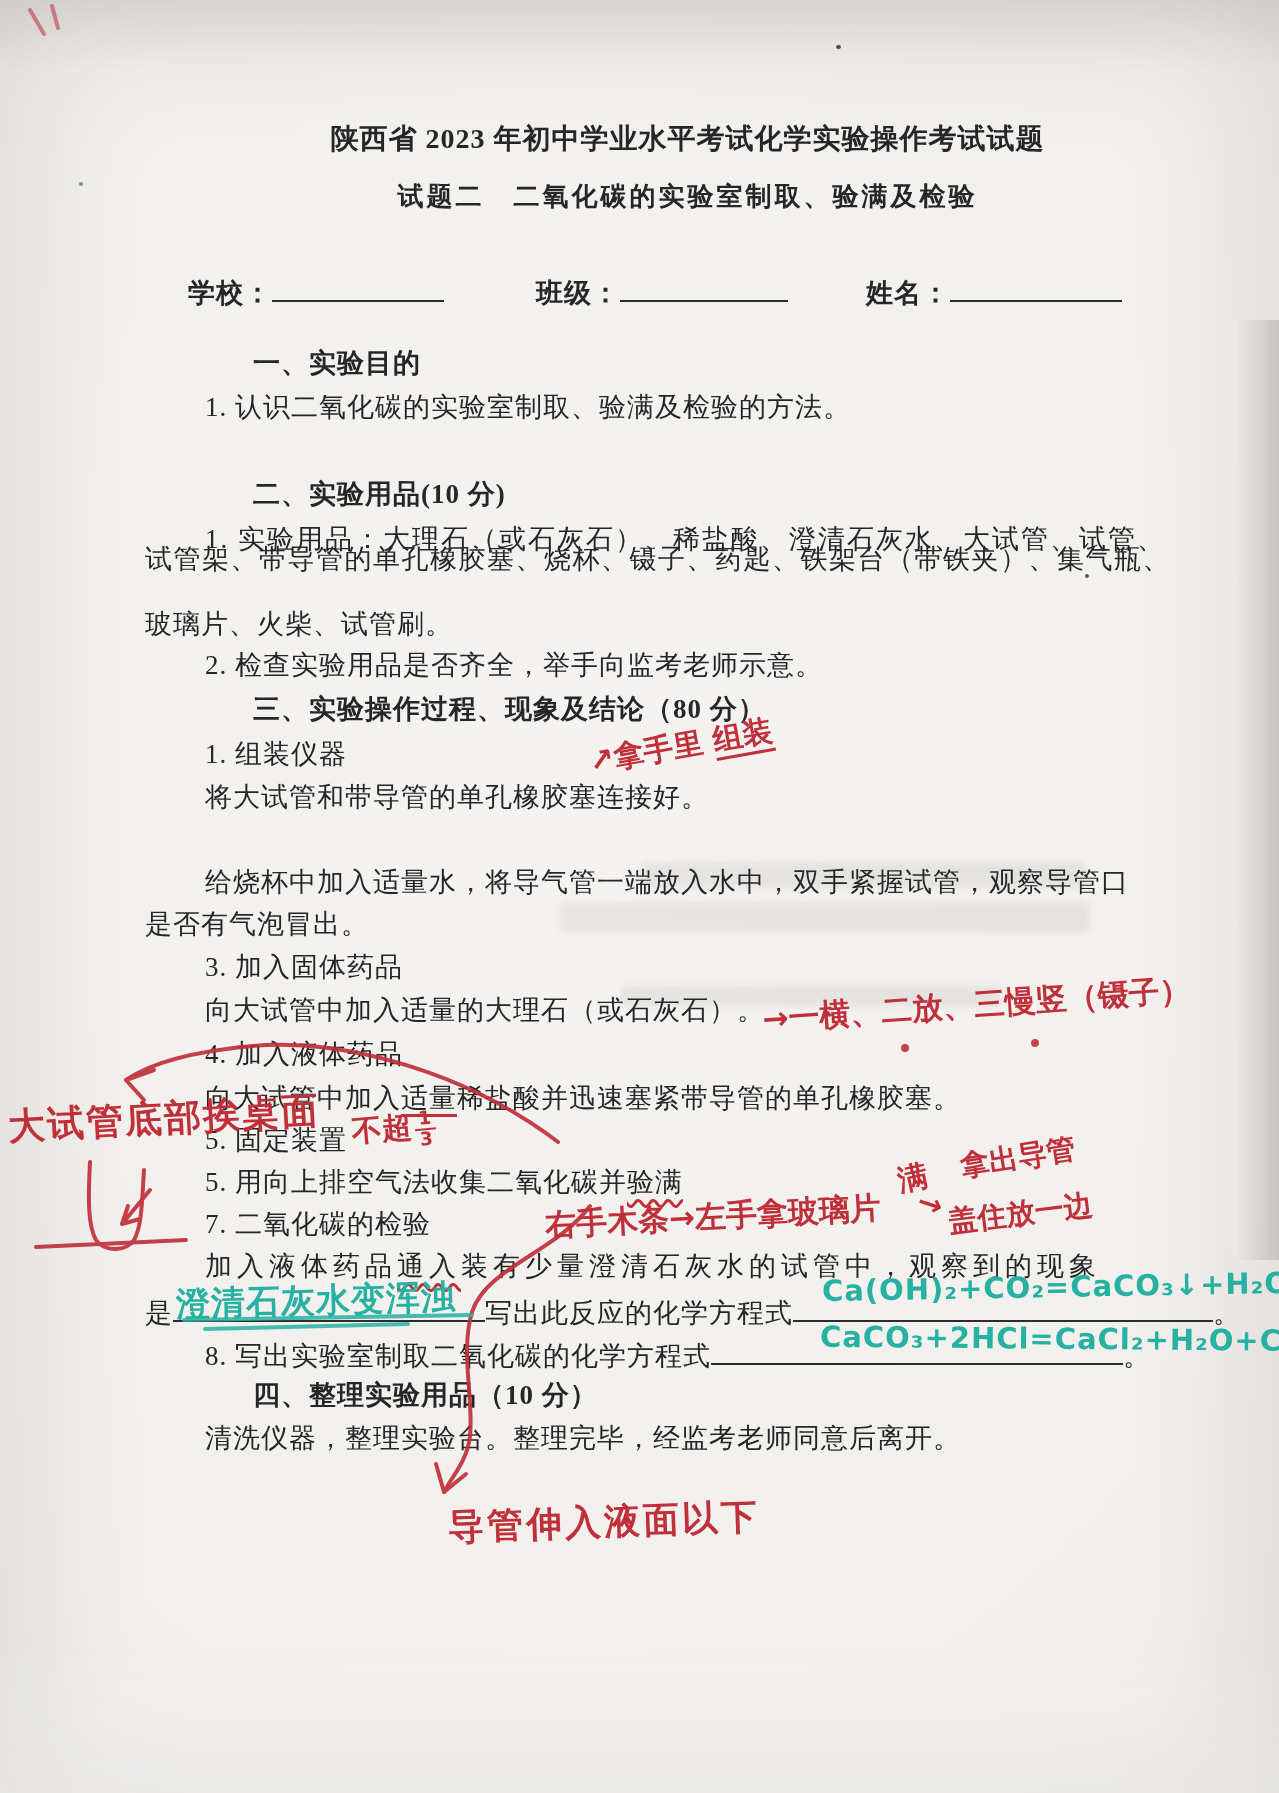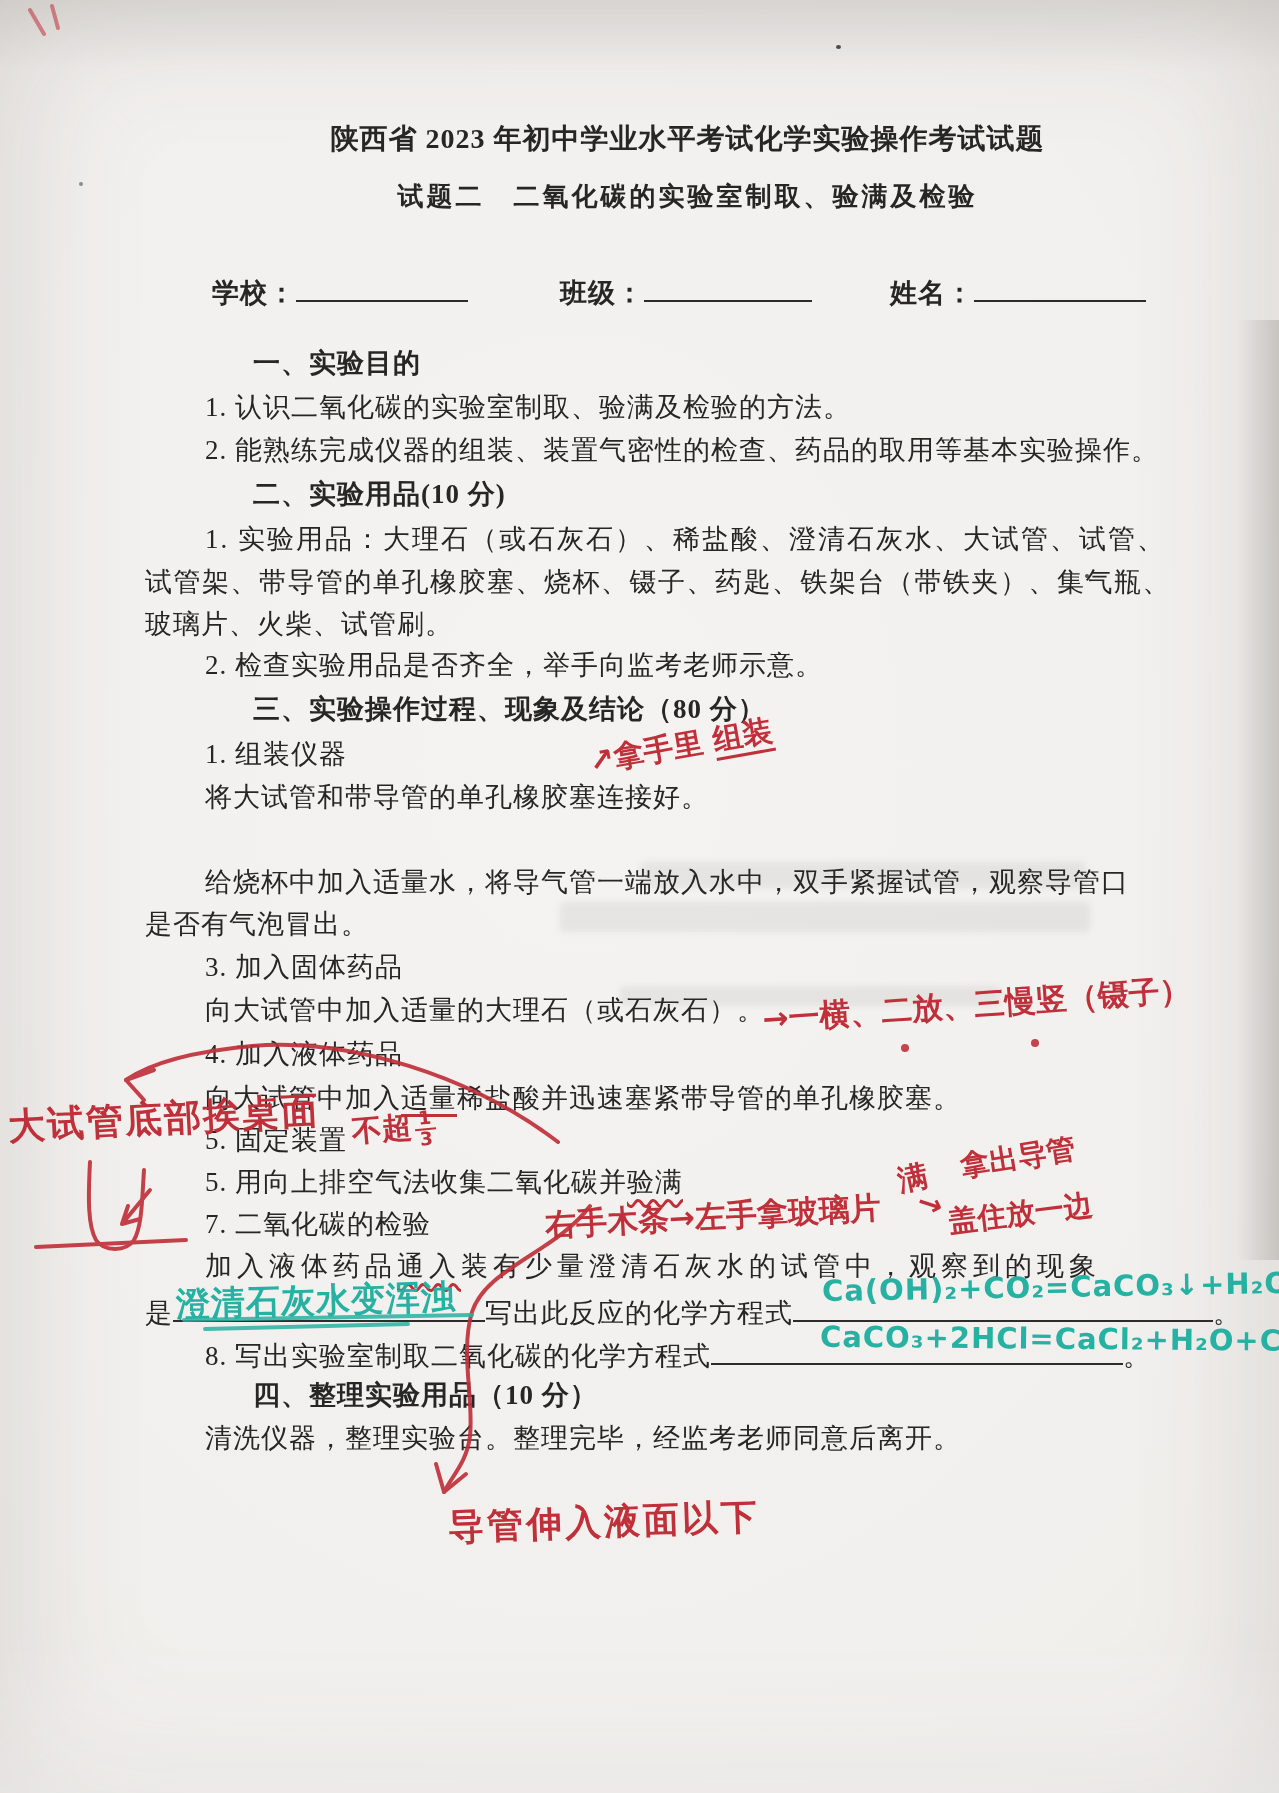--- a/index.html
+++ b/index.html
@@ -58,31 +58,30 @@
   <div class="ghost" style="left:620px;top:986px;width:380px;height:20px;"></div>
 
   <div class="speck" style="left:836px;top:45px;width:5px;height:4px;background:#4a4a4a;"></div>
   <div class="speck" style="left:1085px;top:574px;width:4px;height:4px;background:#555;"></div>
   <div class="speck" style="left:79px;top:182px;width:4px;height:4px;background:#8b8b8b;"></div>
 
   <div class="line bold center" style="top:122px;font-size:28px;">陕西省 2023 年初中学业水平考试化学实验操作考试试题</div>
 
   <div class="line bold center" style="top:180px;font-size:26px;letter-spacing:3px;">试题二　二氧化碳的实验室制取、验满及检验</div>
 
-  <div class="line" style="top:272px;left:164px;">
+  <div class="line" style="top:272px;left:140px;">
     <span class="bold">学校：</span><span class="blank" style="width:172px;margin-right:44px;"></span><span class="bold">班级：</span><span class="blank" style="width:168px;margin-right:30px;"></span><span class="bold">姓名：</span><span class="blank" style="width:172px;"></span>
   </div>
 
   <div class="line bold" style="top:346px;left:205px;">一、实验目的</div>
   <div class="line" style="top:390px;left:205px;">1. 认识二氧化碳的实验室制取、验满及检验的方法。</div>
-  <div class="line" style="top:433px;left:205px;">2. 能熟练完成仪器的组装、装置气密性的检查、药品的取用等基本实验操作。</div>
 
   <div class="line bold" style="top:477px;left:205px;">二、实验用品(10 分)</div>
   <div class="line" style="top:522px;left:205px;letter-spacing:2px;">1. 实验用品：大理石（或石灰石）、稀盐酸、澄清石灰水、大试管、试管、</div>
-  <div class="line" style="top:565px;left:145px;letter-spacing:1.5px;">试管架、带导管的单孔橡胶塞、烧杯、镊子、药匙、铁架台（带铁夹）、集气瓶、</div>
+  <div class="line" style="top:544px;left:145px;letter-spacing:1.5px;font-family:Liberation Mono, monospace;">试管架、带导管的单孔橡胶塞、烧杯、镊子、药匙、铁架台（带铁夹）、集气瓶、</div>
   <div class="line" style="top:607px;left:145px;">玻璃片、火柴、试管刷。</div>
   <div class="line" style="top:648px;left:205px;">2. 检查实验用品是否齐全，举手向监考老师示意。</div>
 
   <div class="line bold" style="top:692px;left:205px;">三、实验操作过程、现象及结论（80 分）</div>
 
   <div class="line" style="top:737px;left:205px;">1. 组装仪器</div>
   <div class="line" style="top:780px;left:205px;">将大试管和带导管的单孔橡胶塞连接好。</div>
 
   <div class="line" style="top:865px;left:205px;">给烧杯中加入适量水，将导气管一端放入水中，双手紧握试管，观察导管口</div>
   <div class="line" style="top:907px;left:145px;">是否有气泡冒出。</div>

